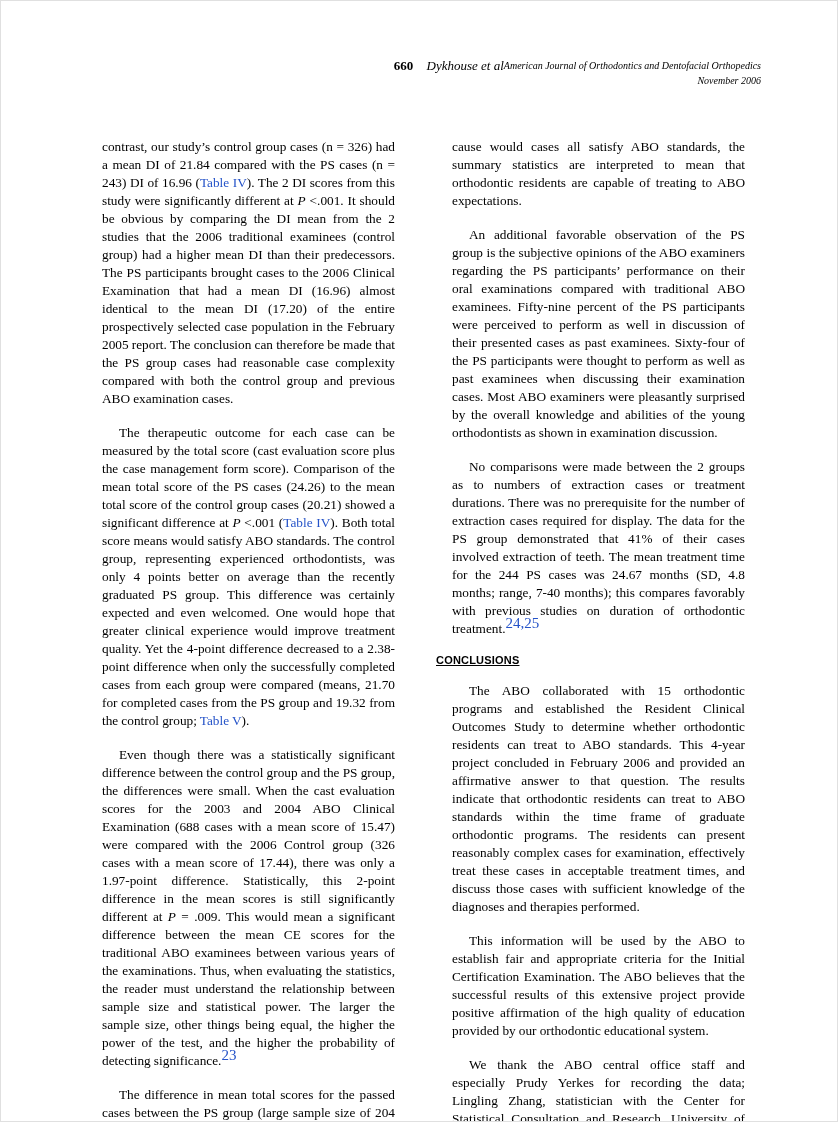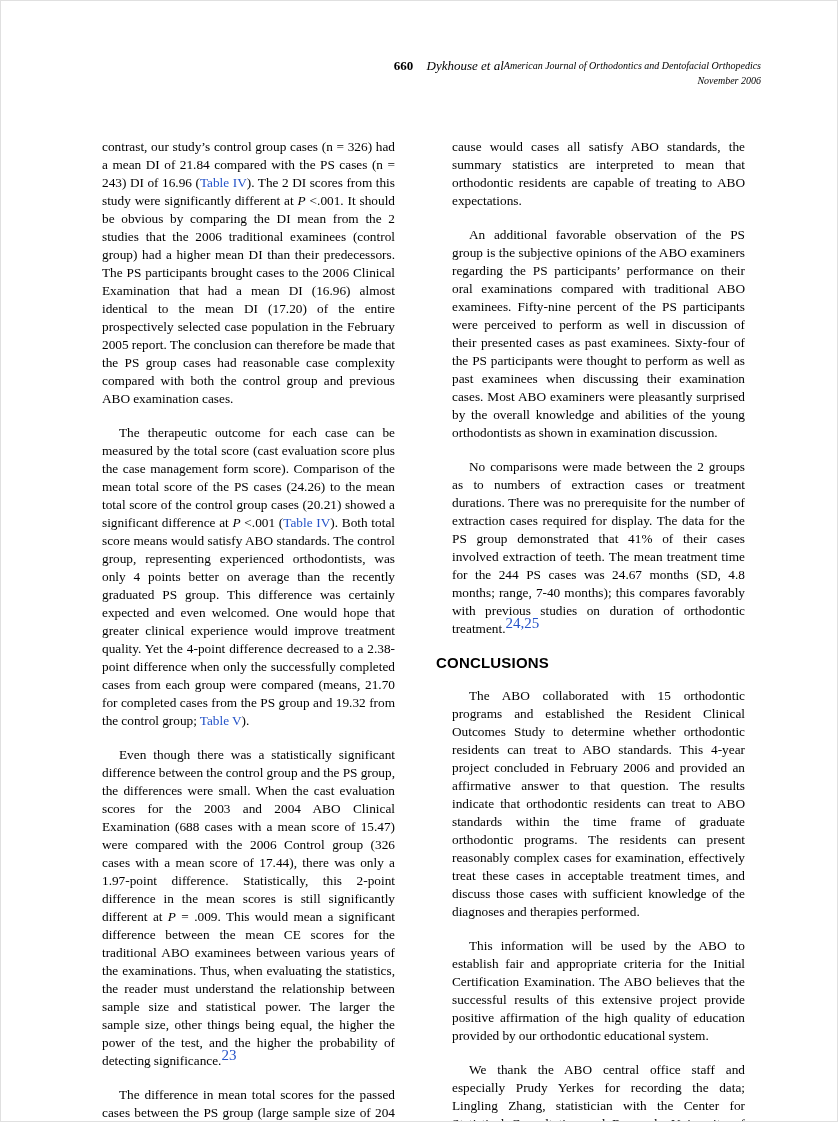--- a/index.html
+++ b/index.html
@@ -23,22 +23,22 @@
     display:flex;gap:25px;
   }
   .column{flex:1 1 0;min-width:0;}
   .para{
     font-size:13.3px;line-height:18px;text-align:justify;margin:16px;
     word-spacing:-0.2px;
   }
   .para.indent{text-indent:17px;}
   .para.space-before{margin-top:9px;}
   .section-heading{
-    font-family:"Liberation Sans",sans-serif;font-size:15px;font-weight:bold;
-    margin:15px 0 9px 0;letter-spacing:0.2px;
+    font-family:"Liberation Sans",sans-serif;font-size:11px;font-weight:bold;
+    margin:15px 0 9px 0;letter-spacing:0.2px;text-decoration:underline;
   }
   .ref-link{color:var(--link-color,#2553c8);text-decoration:none;cursor:pointer;}
   .ref-sup{font-size:15px;line-height:0;}
   .var-italic{font-style:italic;}
 </style>
 </head>
 <body>
 
 <div class="page">
   <div class="header">

